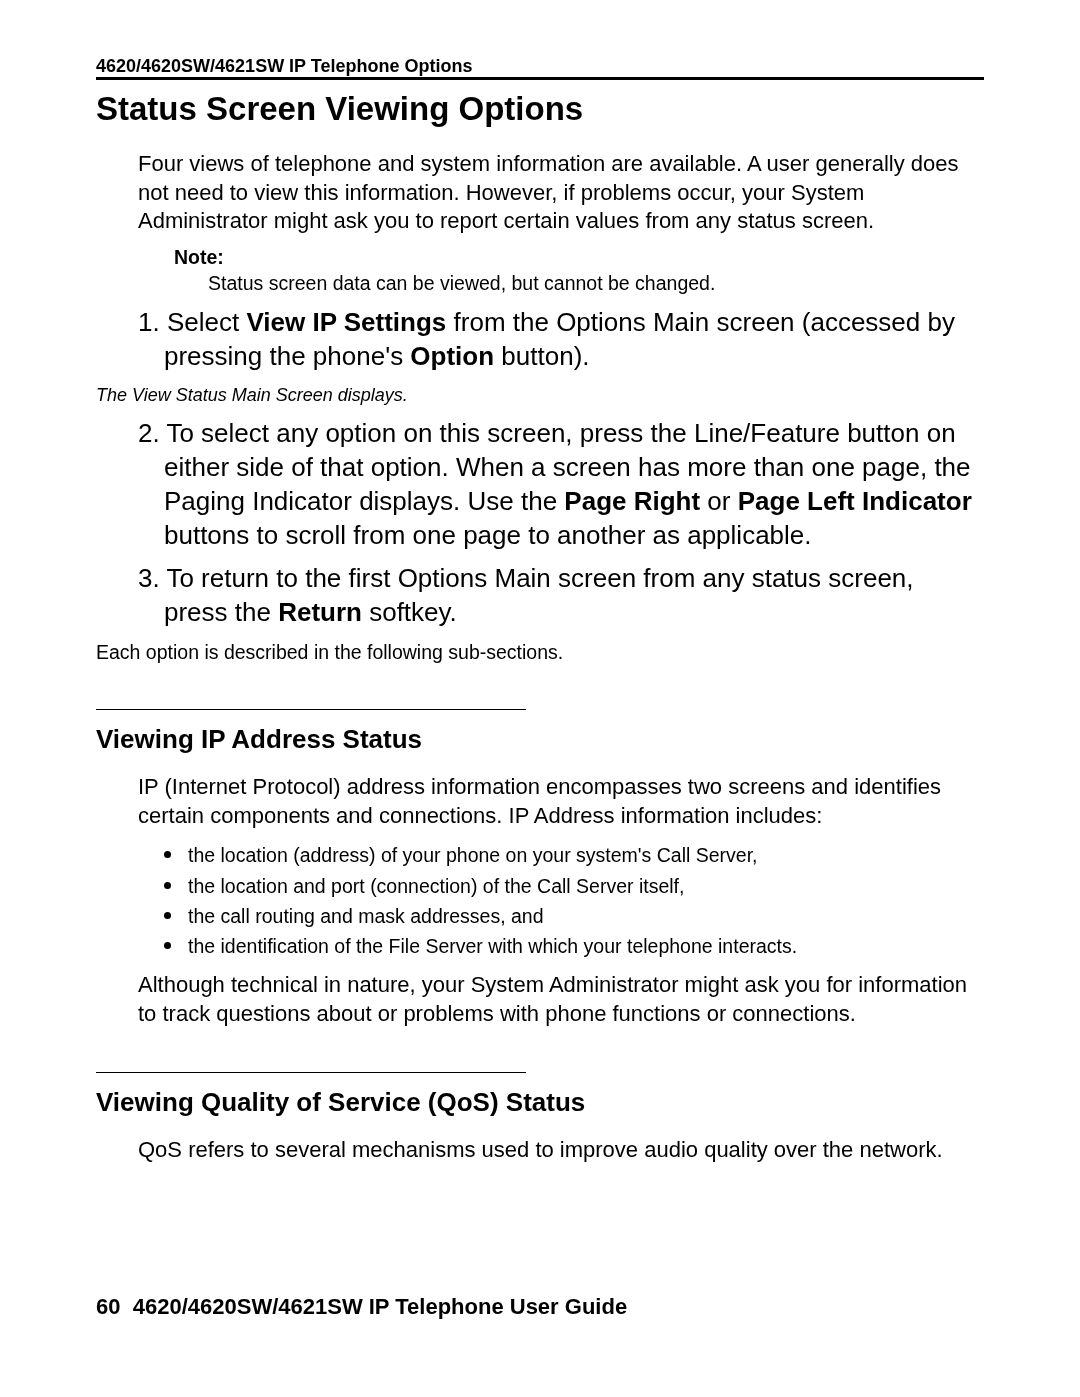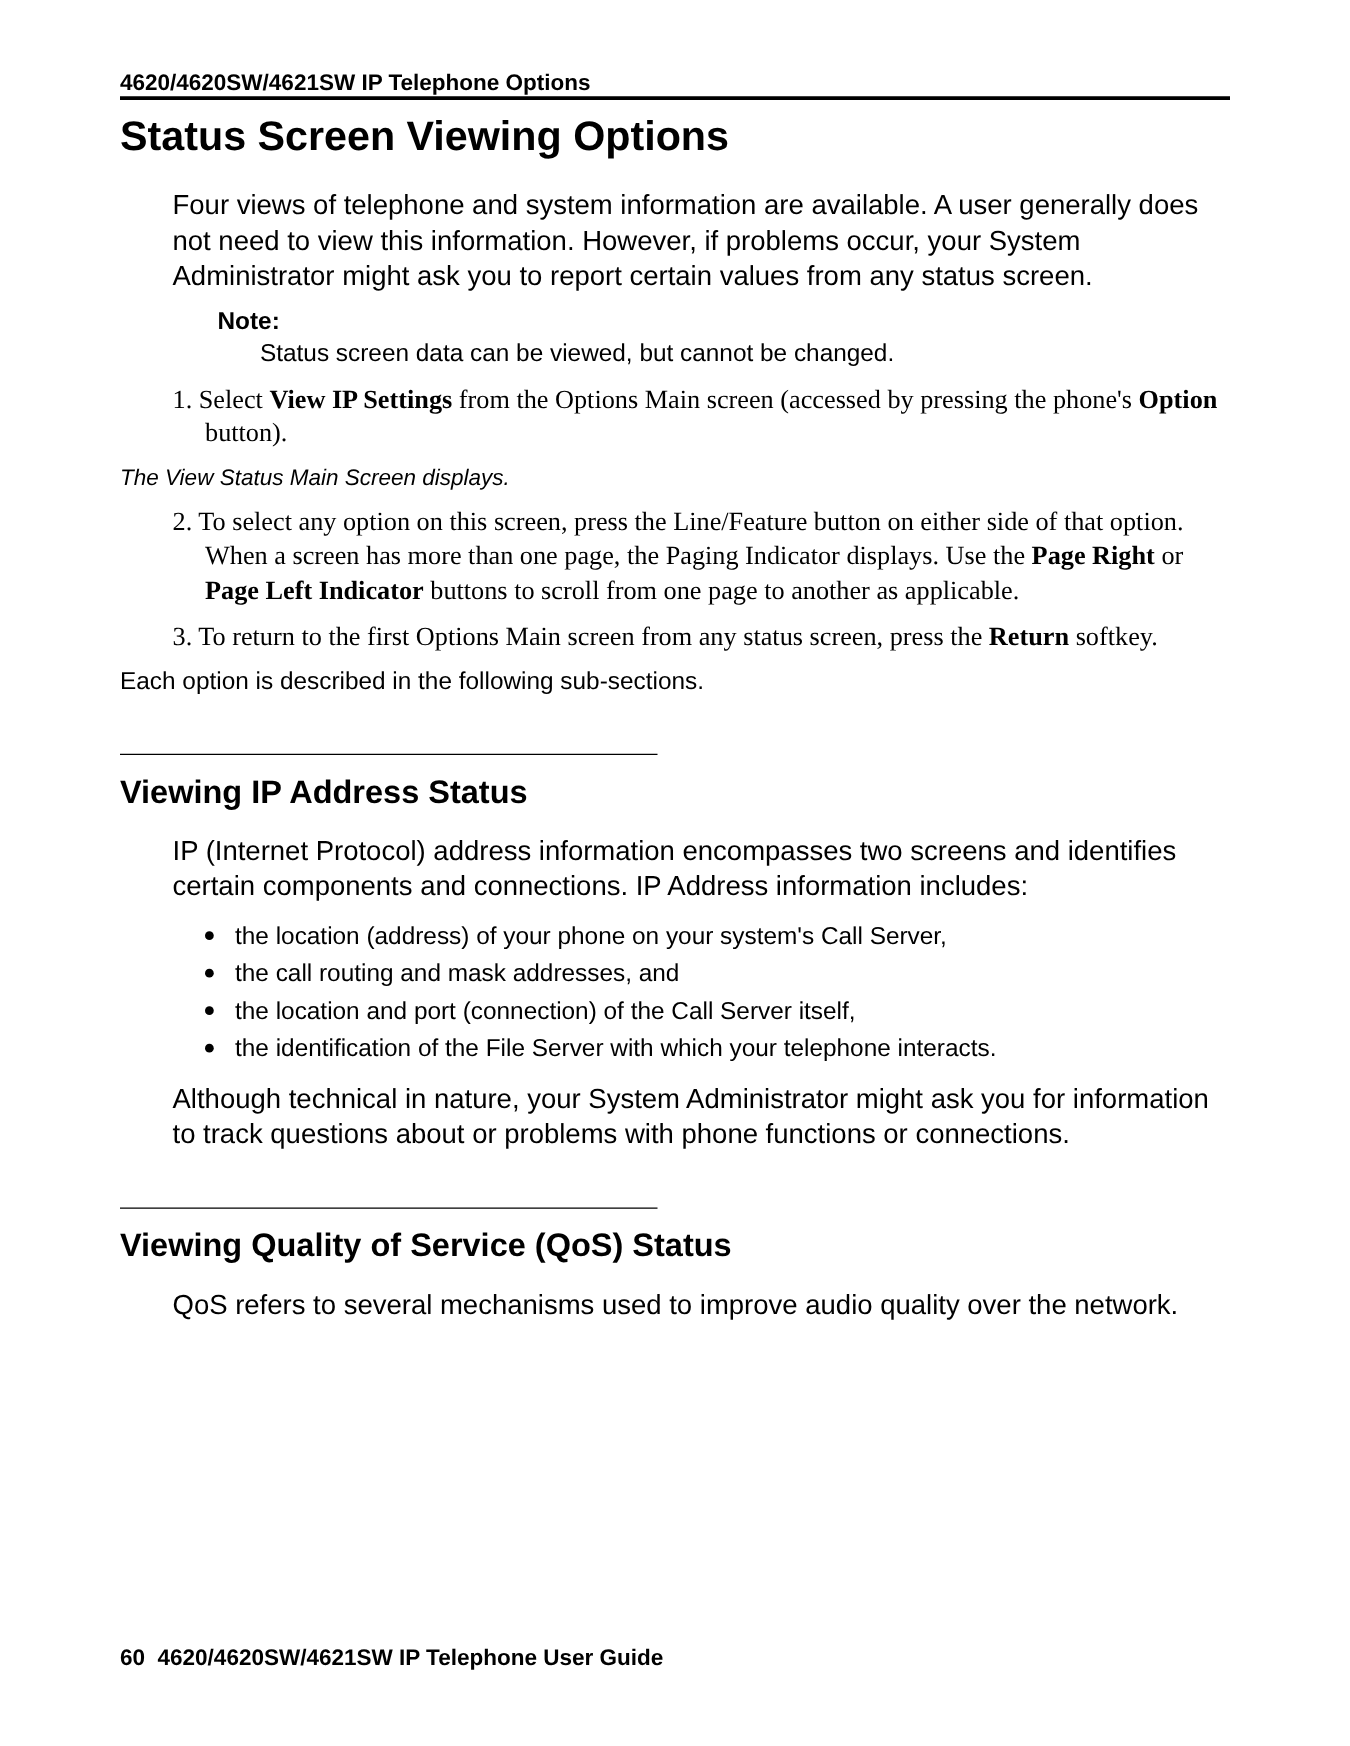--- a/index.html
+++ b/index.html
@@ -8,27 +8,27 @@
   .running-head { font-weight: bold; font-size: 18px; }
   .h1-rule { border: none; border-top: 3px solid #000; margin-bottom: 10px; }
   h1 { font-size: 33px; font-weight: bold; margin-bottom: 22px; }
   h2 { font-size: 26px; font-weight: bold; margin-bottom: 18px; }
   .h2-rule { border: none; border-top: 1px solid #000; width: 430px; margin: 44px 0 14px 0; }
   p.body { font-size: 22px; line-height: 1.3; margin-left: 42px; margin-bottom: 10px; }
   p.body-flush { font-size: 19.5px; line-height: 1.3; margin-bottom: 10px; }
   .note-label { font-weight: bold; font-size: 19.5px; margin-left: 78px; margin-top: 5px; }
   .note-text { font-size: 19.5px; line-height: 1.3; margin-left: 112px; margin-top: 2px; margin-bottom: 10px; }
   ol { list-style: none; margin-left: 42px; }
-  ol > li { font-size: 21px; line-height: 1.3; margin-bottom: 10px; padding-left: 26px; text-indent: -26px; font-family: Liberation Serif, serif; }
+  ol > li { font-size: 26px; line-height: 1.3; margin-bottom: 10px; padding-left: 26px; text-indent: -26px; }
   .result { font-style: italic; font-size: 18px; line-height: 1.3; margin-bottom: 10px; }
   ul.bullets { list-style: none; margin-left: 68px; margin-top: 6px; margin-bottom: 10px; }
   ul.bullets > li { font-size: 19.5px; line-height: 1.55; position: relative; padding-left: 24px; }
   ul.bullets > li::before { content: ""; width: 7px; height: 7px; background: #000; border-radius: 50%; position: absolute; left: 0; top: 11px; }
   .bold { font-weight: bold; }
-  .footer { position: absolute; left: 96px; bottom: 60px; font-size: 18px; }
+  .footer { position: absolute; left: 96px; bottom: 77px; font-size: 22px; }
   .footer .pg { font-weight: bold; }
   .footer .ft { font-weight: bold; }
 </style>
 </head>
 <body>
 
 <div class="page">
 
   <div class="running-head">4620/4620SW/4621SW IP Telephone Options</div>
 
@@ -55,22 +55,22 @@
     </li>
   </ol>
 
   <p class="body-flush">Each option is described in the following sub-sections.</p>
 
   <hr class="h2-rule">
   <h2>Viewing IP Address Status</h2>
   <p class="body">IP (Internet Protocol) address information encompasses two screens and identifies certain components and connections. IP Address information includes:</p>
   <ul class="bullets">
     <li>the location (address) of your phone on your system's Call Server,</li>
+    <li>the location and port (connection) of the Call Server itself,</li>
     <li>the call routing and mask addresses, and</li>
-    <li>the location and port (connection) of the Call Server itself,</li>
     <li>the identification of the File Server with which your telephone interacts.</li>
   </ul>
   <p class="body">Although technical in nature, your System Administrator might ask you for information to track questions about or problems with phone functions or connections.</p>
 
   <hr class="h2-rule">
   <h2>Viewing Quality of Service (QoS) Status</h2>
   <p class="body">QoS refers to several mechanisms used to improve audio quality over the network.</p>
 
   <div class="footer">
     <span class="pg">60</span>&nbsp;&nbsp;<span class="ft">4620/4620SW/4621SW IP Telephone User Guide</span>

